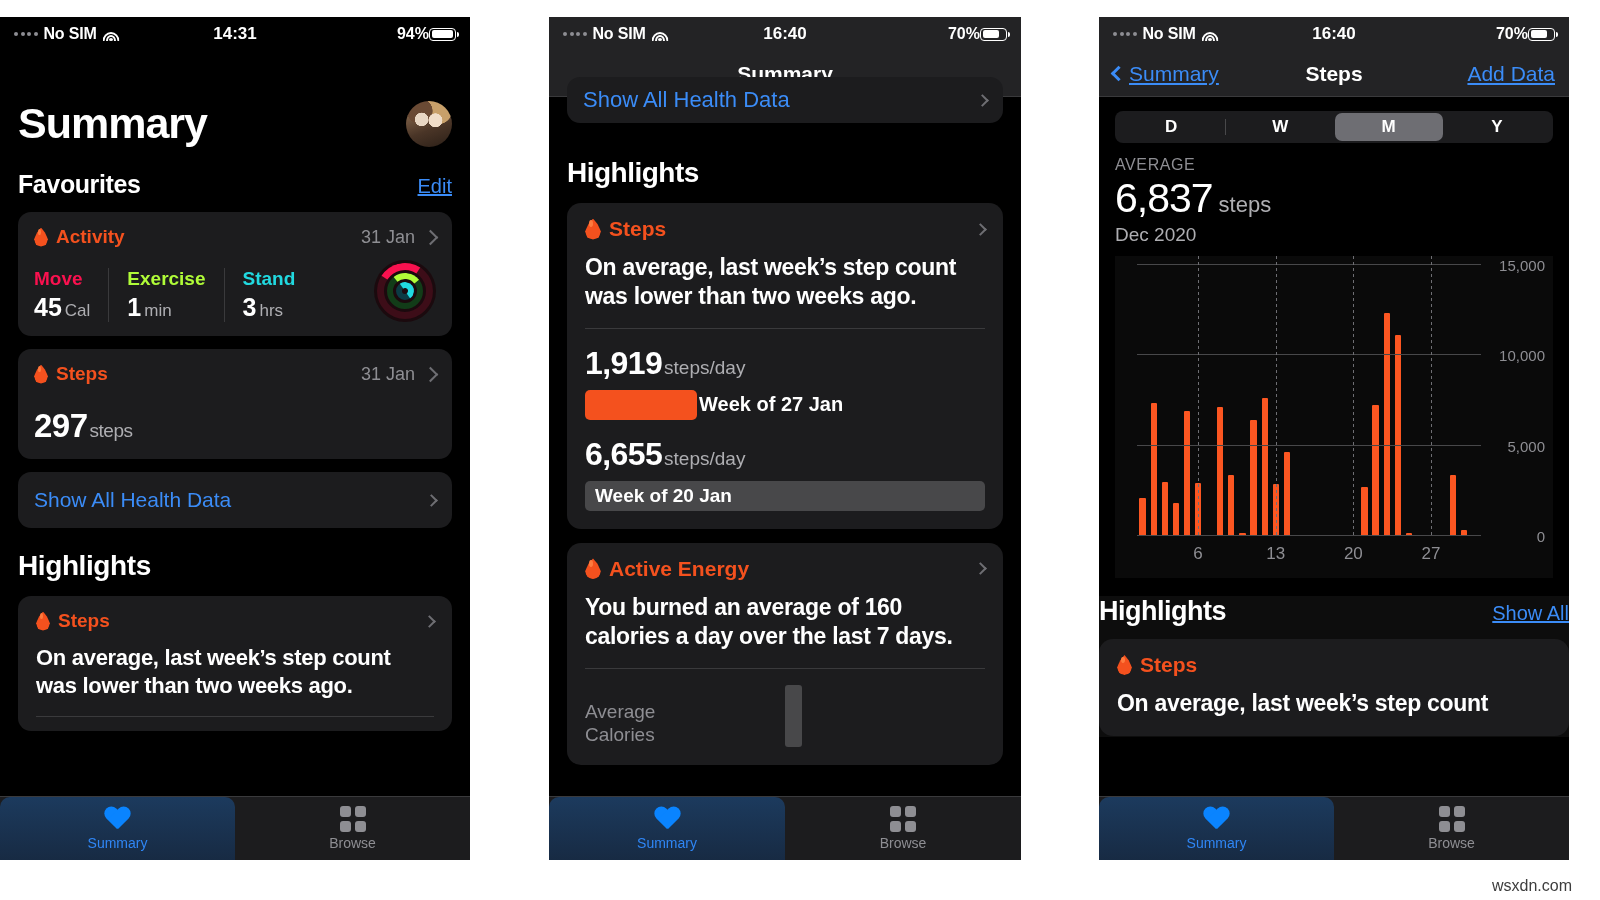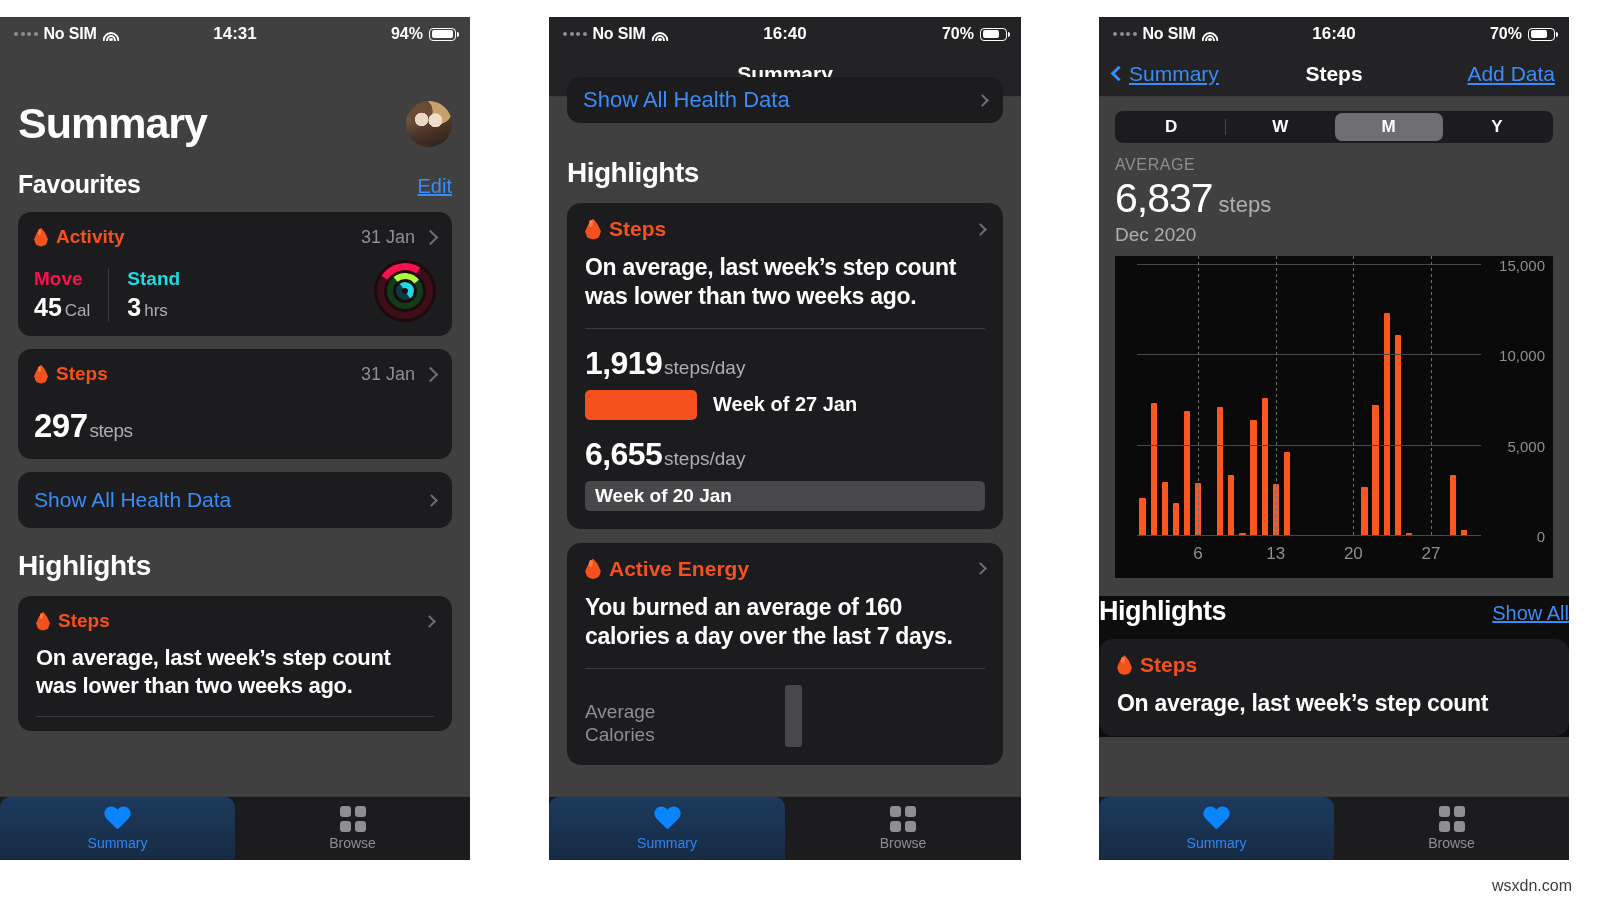--- a/index.html
+++ b/index.html
@@ -7,21 +7,21 @@
     width: 1600px; height: 900px;
     background: #ffffff;
     font-family: "Liberation Sans", sans-serif;
     overflow: hidden;
   }
   .stage { position: relative; width: 1600px; height: 900px; background: #fff; }
 
   
   .phone {
     position: absolute;
-    background: #404040;
+    background: #000000;
     overflow: hidden;
   }
   #panel1 { left: 0px;    top: 17px; width: 470px; height: 843px; }
   #panel2 { left: 549px;  top: 17px; width: 472px; height: 843px; }
   #panel3 { left: 1099px; top: 17px; width: 470px; height: 843px; }
 
   
   .statusbar {
     position: relative;
     height: 34px;
@@ -42,21 +42,21 @@
     border-radius: 50% 50% 0 0 / 100% 100% 0 0;
     display: block;
   }
   .wifi b:nth-child(1) { width: 17px; height: 9px; }
   .wifi b:nth-child(2) { width: 10px; height: 6px; }
   .wifi b:nth-child(3) { width: 4px;  height: 3px; background: #fff; border-radius: 50%; border: none; }
   .sb-time {
     position: absolute; left: 0; right: 0; text-align: center;
     font-size: 17px; font-weight: 600; pointer-events: none;
   }
-  .sb-right { margin-left: auto; display: flex; align-items: center; gap: 6px; }
+  .sb-right { margin-left: auto; display: flex; align-items: center; }
   .sb-pct { font-size: 16px; font-weight: 600; }
   .batt { width: 27px; height: 13px; border: 1.6px solid #fff; border-radius: 4px; position: relative; }
   .batt::after { content:""; position:absolute; right:-4px; top:3.5px; width:2px; height:5px; background:#fff; border-radius:0 2px 2px 0; }
   .batt i { position:absolute; left:1.5px; top:1.5px; bottom:1.5px; background:#fff; border-radius:2px; display:block; }
 
   
   .p1-body { padding: 0 18px; }
   .big-title-row { display: flex; align-items: center; justify-content: space-between; margin-top: 48px; }
   .big-title { font-size: 43px; font-weight: 700; color: #fff; letter-spacing: -1px; }
   .avatar {
@@ -165,21 +165,21 @@
   }
   .cut-row .label { color:#3b8cf7; font-size: 22px; }
   .h2 { color:#fff; font-size: 28px; font-weight:700; margin-top: 34px; letter-spacing:-0.5px; }
 
   .card2 { background:#1c1c1e; border-radius:14px; margin-top: 14px; padding: 14px 18px 18px; }
   .card2 .card-name { font-size: 21px; }
   .hl-text { color:#fff; font-size: 23px; font-weight:700; line-height:1.28; margin-top: 12px; letter-spacing:-0.3px; }
   .divider { height:1px; background:#3a3a3c; margin: 16px 0 0; }
   .stat-num { color:#fff; font-size:32px; font-weight:700; margin-top: 16px; letter-spacing:-0.6px; }
   .stat-num span { font-size:19px; color:#aeaeb2; font-weight:400; margin-left:2px; letter-spacing:0; }
-  .bar-row { display:flex; align-items:center; margin-top: 8px; gap: 16px; }
+  .bar-row { display:flex; align-items:center; margin-top: 8px; gap: 2px; }
   .bar-chip { height: 30px; border-radius: 5px; }
   .bar-chip.orange { width: 112px; background:#f4511e; }
   .bar-chip.grey {
     flex:1; background:#48484a; display:flex; align-items:center; padding-left:10px;
     color:#fff; font-size:19px; font-weight:600;
   }
   .bar-label { color:#fff; font-size:20px; font-weight:600; }
   .ae-foot { display:flex; margin-top: 16px; align-items:flex-end; }
   .ae-foot .cap { color:#8e8e93; font-size:19px; line-height:1.2; }
   .ae-bar { width: 17px; height: 62px; background:#48484a; border-radius:3px; margin-left: 130px; }
@@ -290,20 +290,24 @@
         <div class="card-head">
           <span class="flame"></span>
           <span class="card-name">Activity</span>
           <span class="card-date">31 Jan</span>
           <span class="chev big"></span>
         </div>
         <div class="rings-row">
           <div class="metric">
             <div class="m-label move">Move</div>
             <div class="m-val"><span style="font-size:25px;color:#fff;font-weight:700;margin:0">45</span><span>Cal</span></div>
+          </div>
+          <div class="metric">
+            <div class="m-label exercise">Exercise</div>
+            <div class="m-val"><span style="font-size:25px;color:#fff;font-weight:700;margin:0">1</span><span>min</span></div>
           </div>
           <div class="metric">
             <div class="m-label stand">Stand</div>
             <div class="m-val"><span style="font-size:25px;color:#fff;font-weight:700;margin:0">3</span><span>hrs</span></div>
           </div>
           <div class="rings">
             <span class="ring r1"></span>
               <span class="ring r2"></span>
               <span class="ring r3"></span>
             <span class="ring-arc arc-move"></span>

